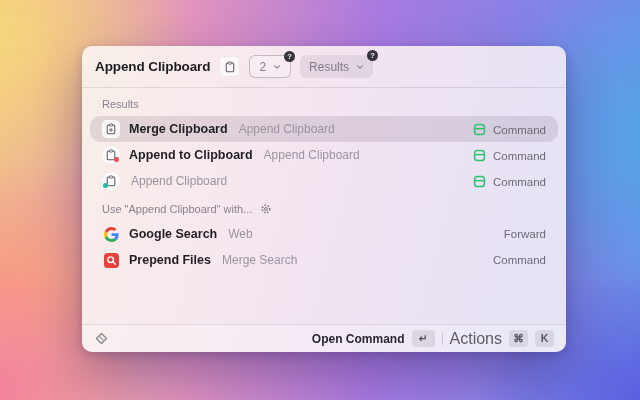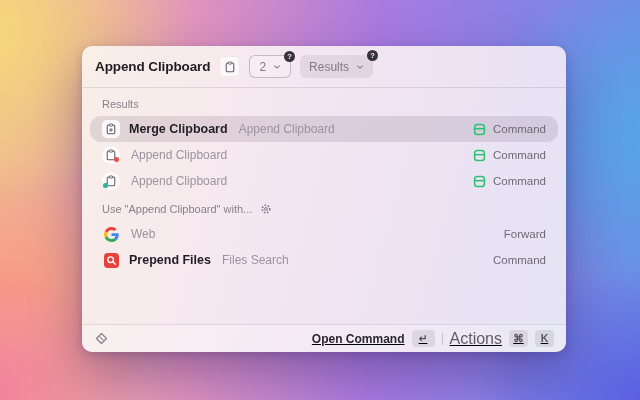--- a/index.html
+++ b/index.html
@@ -71,31 +71,30 @@
     flex: 0 0 auto;
   }
   .row-badge.round { border-radius: 50%; }
   .row-badge .dot { position: absolute; width: 5px; height: 5px; border-radius: 2px; }
   .dot.append  { right: 1px; bottom: 2px; background: #e0564f; }
   .dot.prepend { left: 1px;  bottom: 2px; background: #2cb9a4; }
   .plain-icon { width: 18px; height: 18px; display: flex; align-items: center; justify-content: center; flex: 0 0 auto; }
   .row-title { font-size: 12.5px; font-weight: 700; color: #211f26; white-space: nowrap; }
   .row-subtitle { font-size: 12px; color: #99949f; margin-left: 2px; white-space: nowrap; }
   .spacer { flex: 1 1 auto; }
-  .accessory { display: flex; align-items: center; gap: 7px; color: #6e6a76; font-size: 11.5px; white-space: nowrap; }
+  .accessory { display: flex; align-items: flex-end; gap: 7px; color: #6e6a76; font-size: 11.5px; white-space: nowrap; }
 
   
   .footer {
     flex: 0 0 28px; height: 28px;
     border-top: 1px solid rgba(60,45,70,0.12);
     display: flex; align-items: center; gap: 16px;
     padding: 12px 12px;
     background: rgba(255,255,255,0.22);
     border-radius: 0 0 10px 10px;
-    text-decoration: underline;
   }
   .footer-right { margin-left: auto; display: flex; align-items: center; gap: 7px; }
   .footer-primary { font-size: 12px; font-weight: 700; color: #29262e; }
   .footer-actions { font-size: 16px; color: #5f5b66; }
   .key {
     min-width: 19px; height: 17px; padding: 0 4px; border-radius: 4px;
     background: rgba(70,55,75,0.11); color: #57535e;
     font-size: 10.5px; font-weight: 600; line-height: 17px; text-align: center;
   }
   .key.wide { min-width: 23px; }
@@ -164,20 +163,21 @@
     </div>
 
     <div class="row">
       <span class="row-badge round">
         <svg width="12" height="12" viewBox="0 0 14 14">
           <rect x="2.6" y="2.4" width="8.8" height="10.2" rx="1.6" fill="none" stroke="#5f5c67" stroke-width="1.25"></rect>
           <rect x="4.9" y="1.1" width="4.2" height="2.5" rx="1.1" fill="#fbf9fb" stroke="#5f5c67" stroke-width="1.1"></rect>
         </svg>
         <i class="dot append"></i>
       </span>
+      <span class="row-title">Append to Clipboard</span>
       <span class="row-subtitle">Append Clipboard</span>
       <span class="spacer"></span>
       <span class="accessory">
         <svg width="13" height="13" viewBox="0 0 14 14">
           <rect x="1.7" y="1.7" width="10.6" height="10.6" rx="3" fill="none" stroke="#2dc26f" stroke-width="1.6"></rect>
           <line x1="1.7" y1="6.1" x2="12.3" y2="6.1" stroke="#2dc26f" stroke-width="1.6"></line>
         </svg>
         <span>Command</span>
       </span>
     </div>
@@ -213,37 +213,38 @@
 
     <div class="row">
       <span class="plain-icon">
         <svg width="15" height="15" viewBox="0 0 48 48">
           <path fill="#EA4335" d="M24 9.5c3.54 0 6.71 1.22 9.21 3.6l6.85-6.85C35.9 2.38 30.47 0 24 0 14.62 0 6.51 5.38 2.56 13.22l7.98 6.19C12.43 13.72 17.74 9.5 24 9.5z"></path>
           <path fill="#4285F4" d="M46.98 24.55c0-1.57-.15-3.09-.38-4.55H24v9.02h12.94c-.58 2.96-2.26 5.48-4.78 7.18l7.73 6c4.51-4.18 7.09-10.36 7.09-17.65z"></path>
           <path fill="#FBBC05" d="M10.53 28.59c-.48-1.45-.76-2.99-.76-4.59s.27-3.14.76-4.59l-7.98-6.19C.92 16.46 0 20.12 0 24c0 3.88.92 7.54 2.56 10.78l7.97-6.19z"></path>
           <path fill="#34A853" d="M24 48c6.48 0 11.93-2.13 15.89-5.81l-7.73-6c-2.15 1.45-4.92 2.3-8.16 2.3-6.26 0-11.57-4.22-13.47-9.91l-7.98 6.19C6.51 42.62 14.62 48 24 48z"></path>
         </svg>
       </span>
+      <span class="row-title">Google Search</span>
       <span class="row-subtitle">Web</span>
       <span class="spacer"></span>
       <span class="accessory">
         <span>Forward</span>
       </span>
     </div>
 
     <div class="row">
       <span class="plain-icon">
         <svg width="15" height="15" viewBox="0 0 16 16">
           <rect width="16" height="16" rx="4" fill="#e8413c"></rect>
           <circle cx="7.1" cy="7.1" r="3" fill="none" stroke="#fff" stroke-width="1.5"></circle>
           <line x1="9.4" y1="9.4" x2="12.1" y2="12.1" stroke="#fff" stroke-width="1.5" stroke-linecap="round"></line>
         </svg>
       </span>
       <span class="row-title">Prepend Files</span>
-      <span class="row-subtitle">Files Search</span>
+      <span class="row-subtitle">Merge Search</span>
       <span class="spacer"></span>
       <span class="accessory">
         <span>Command</span>
       </span>
     </div>
 
   </div>
 
   <div class="footer">
     <span class="plain-icon" style="width:14px;height:14px">

